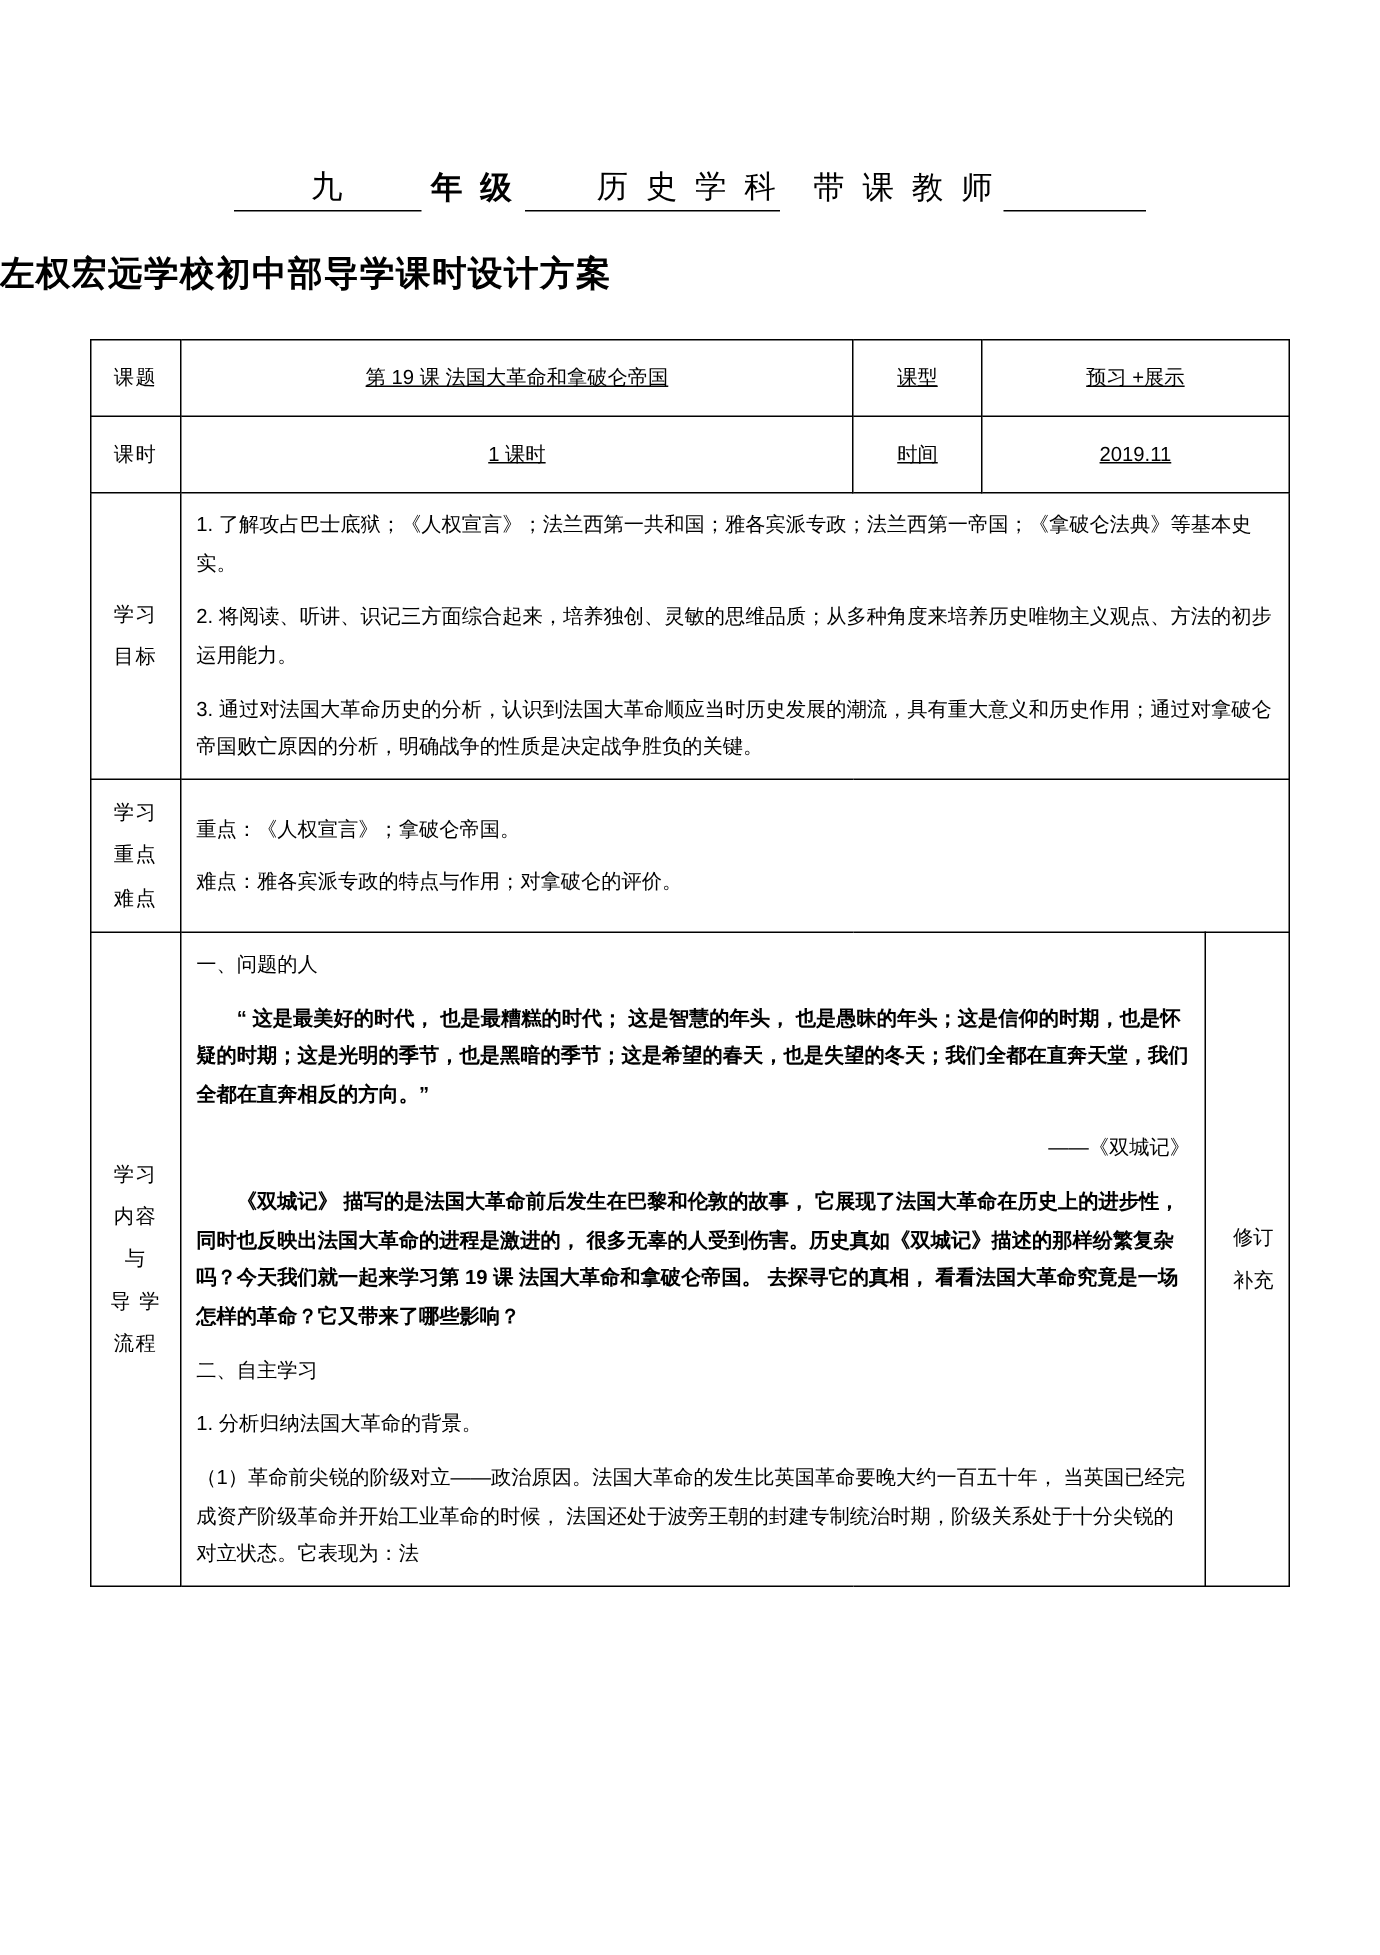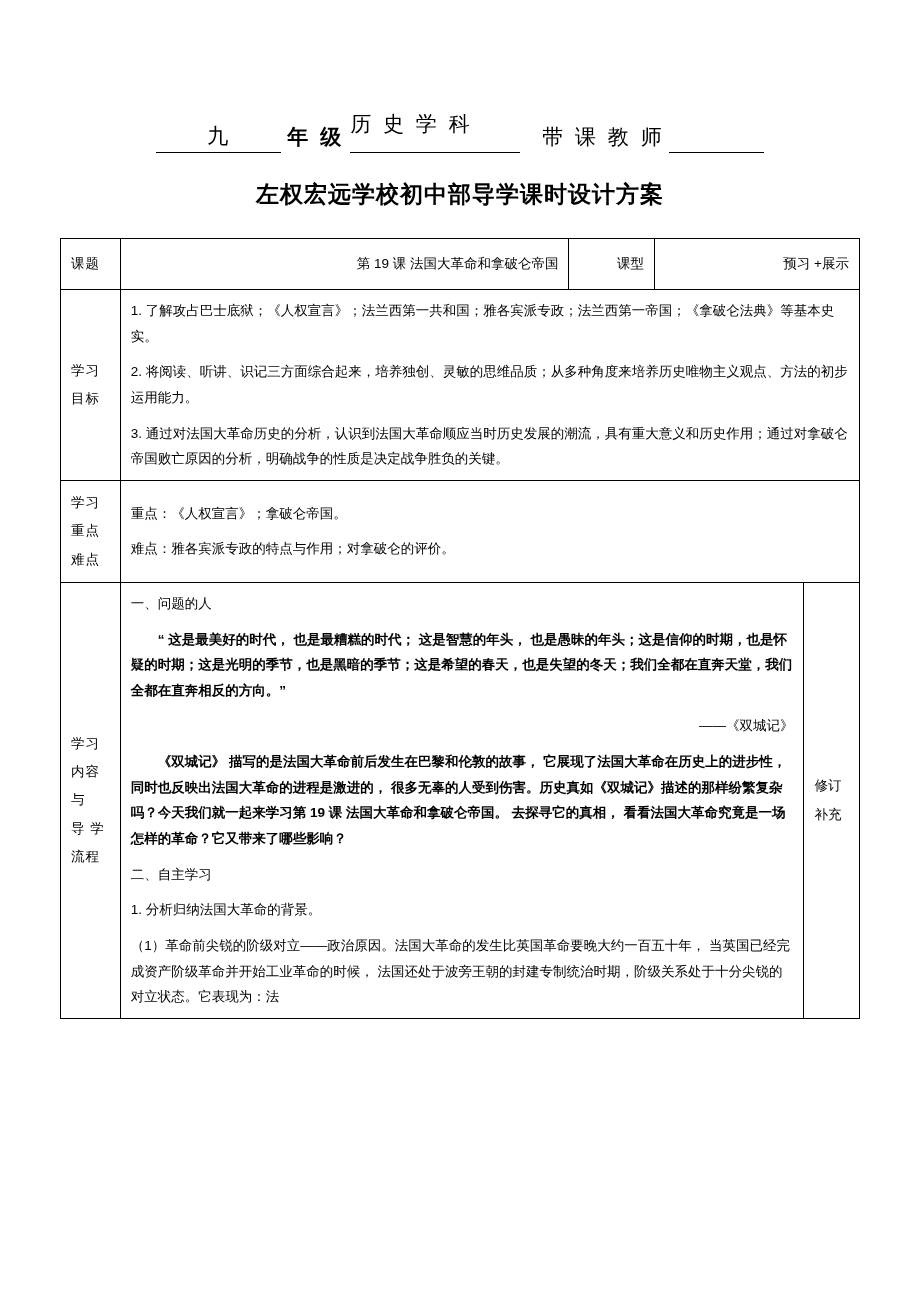--- a/index.html
+++ b/index.html
@@ -37,81 +37,82 @@
   }
   .lbl {
     display: inline-block;
     padding: 0 6px 2px 6px;
     letter-spacing: 3px;
     font-weight: bold;
   }
   .blank-subject {
     display: inline-block;
     width: 170px;
-    text-align: left;
+    text-align: right;
     border-bottom: 1px solid #000;
-    padding-bottom: 14px;
+    padding-bottom: 2px;
     letter-spacing: 3px;
   }
   .lbl-teacher {
     display: inline-block;
     padding: 0 4px 2px 22px;
     letter-spacing: 3px;
   }
   .blank-teacher {
     display: inline-block;
     width: 95px;
     border-bottom: 1px solid #000;
     padding-bottom: 2px;
   }
   .doc-title {
-    text-align: center;
+    text-align: left;
     font-size: 23px;
     font-weight: bold;
     margin-top: 26px;
     letter-spacing: 1px;
   }
   table.plan {
     border-collapse: collapse;
     width: 800px;
     margin: 28px auto 0 auto;
     table-layout: fixed;
   }
   table.plan td {
     border: 1px solid #000;
     vertical-align: middle;
     font-size: 13.5px;
     line-height: 1.9;
     padding: 8px 10px;
   }
   td.label {
-    text-align: left;
+    text-align: center;
     width: 56px;
     letter-spacing: 1px;
   }
   td.label .stack span {
     display: block;
     line-height: 2.1;
   }
   td.center {
-    text-align: right;
+    text-align: center;
+    text-decoration: underline;
   }
   .row-title td { height: 34px; }
   .cell-main { line-height: 2.0; }
   .p { margin: 0 0 10px 0; }
   .p:last-child { margin-bottom: 0; }
   .indent2 { text-indent: 2em; font-weight: bold; }
   .quote-src {
     text-align: right;
     margin: 6px 0 10px 0;
   }
   .content-cell { padding: 12px 12px 14px 12px; }
   .revise-cell {
     width: 52px;
-    text-align: left;
+    text-align: right;
     vertical-align: top;
     padding-top: 10px;
   }
   .revise-cell span { display: block; line-height: 2.2; }
   .tight { line-height: 1.95; }
 </style>
 </head>
 <body>
 
 <div class="page">
@@ -134,20 +135,26 @@
       <col style="width:140px">
       <col style="width:52px">
     </colgroup>
     <tbody>
       <tr class="row-title">
         <td class="label">课题</td>
         <td class="center">第 19 课  法国大革命和拿破仑帝国</td>
         <td class="center">课型</td>
         <td class="center" colspan="2">预习 +展示</td>
       </tr>
+      <tr class="row-title">
+        <td class="label">课时</td>
+        <td class="center">1 课时</td>
+        <td class="center">时间</td>
+        <td class="center" colspan="2">2019.11</td>
+      </tr>
       <tr>
         <td class="label">
           <span class="stack">
             <span>学习</span>
             <span>目标</span>
           </span>
         </td>
         <td class="cell-main" colspan="4">
           <p class="p">1. 了解攻占巴士底狱；《人权宣言》；法兰西第一共和国；雅各宾派专政；法兰西第一帝国；《拿破仑法典》等基本史实。</p>
           <p class="p">2. 将阅读、听讲、识记三方面综合起来，培养独创、灵敏的思维品质；从多种角度来培养历史唯物主义观点、方法的初步运用能力。</p>

